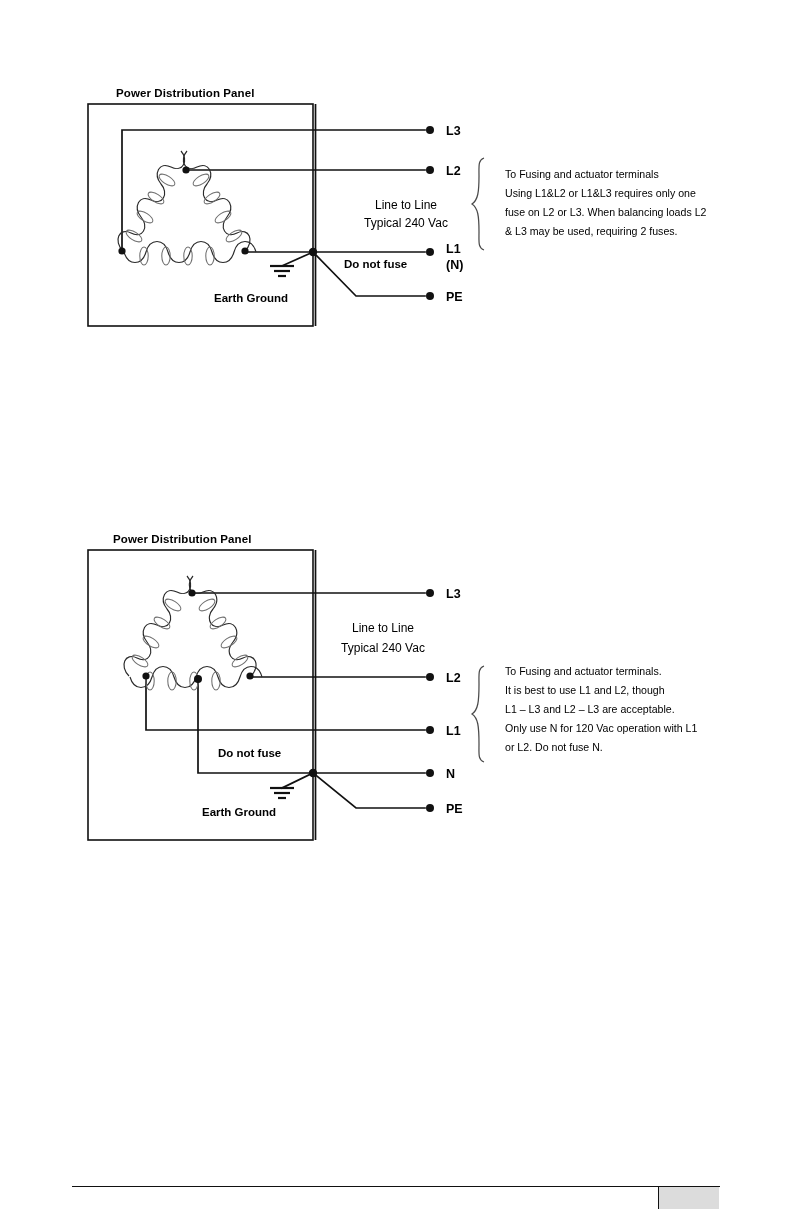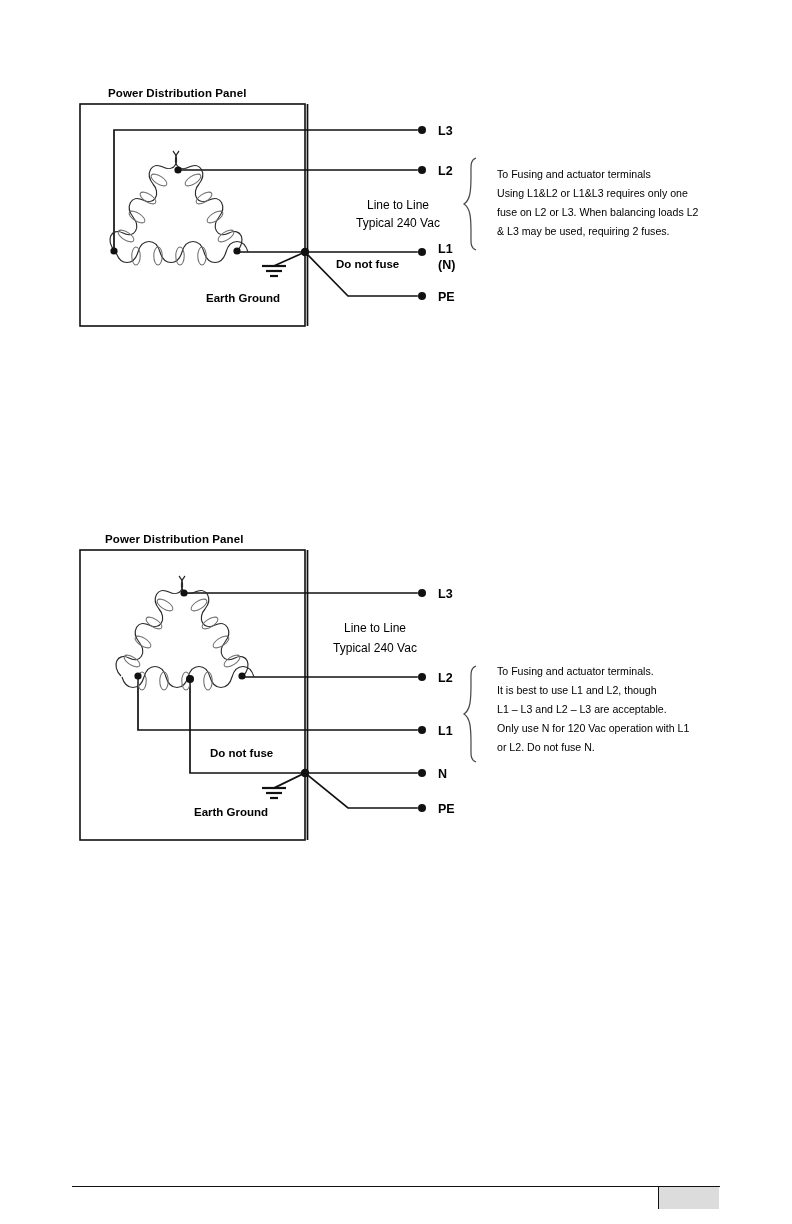--- a/index.html
+++ b/index.html
@@ -2,21 +2,21 @@
 <html><head>
 <meta charset="utf-8">
 <style>
   html,body{margin:0;padding:0;background:#fff;}
   body{
     width:792px;height:1224px;position:relative;overflow:hidden;
     font-family:"Liberation Sans", sans-serif;color:#1a1a1a;
   }
   .page{position:absolute;inset:0;}
 
-  .figure{position:absolute;left:8px;width:776px;}
+  .figure{position:absolute;left:16px;width:776px;}
   #figure-1{top:70px;height:290px;}
   #figure-2{top:520px;height:340px;}
 
   .figure svg{display:block;width:792px;height:100%;overflow:visible;}
 
   .panel-title{
     font-size:11.5px;font-weight:700;letter-spacing:.1px;
   }
   .term-label{font-size:12.5px;font-weight:700;}
   .note-text{font-size:11.5px;font-weight:700;}

